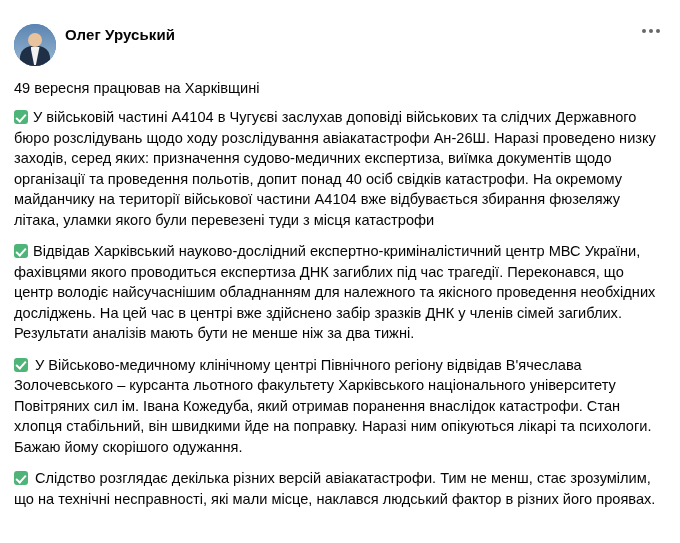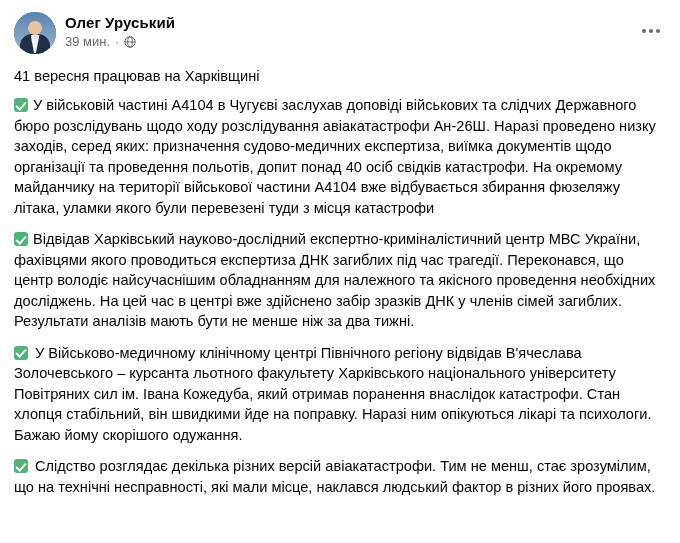--- a/index.html
+++ b/index.html
@@ -17,21 +17,21 @@
   .post {
     width: 680px;
     height: 543px;
     background: #ffffff;
     box-sizing: border-box;
     position: relative;
   }
   .post-header {
     display: flex;
     align-items: flex-start;
-    padding: 12px 14px 4px 14px;
+    padding: 24px 14px 4px 14px;
     position: relative;
   }
   .avatar {
     width: 42px;
     height: 42px;
     border-radius: 50%;
     background: #2b6cb0;
     flex: 0 0 42px;
     overflow: hidden;
     position: relative;
@@ -173,41 +173,30 @@
 
   <div class="post-header">
     <div class="avatar">
       <div class="av-sky"></div>
       <div class="av-body"></div>
       <div class="av-shirt"></div>
       <div class="av-head"></div>
     </div>
     <div class="header-text">
       <div class="author-name">Олег Уруський</div>
-      <div class="meta-line">
-        <span>39 мин.</span>
-        <span class="meta-dot">·</span>
-        <span class="globe-icon">
-          <svg width="12" height="12" viewBox="0 0 12 12" aria-hidden="true">
-            <circle cx="6" cy="6" r="5.2" fill="none" stroke="#65676b" stroke-width="1"></circle>
-            <ellipse cx="6" cy="6" rx="2.3" ry="5.2" fill="none" stroke="#65676b" stroke-width="1"></ellipse>
-            <line x1="0.9" y1="6" x2="11.1" y2="6" stroke="#65676b" stroke-width="1"></line>
-          </svg>
-        </span>
-      </div>
     </div>
     <div class="more-btn">
       <span></span>
       <span></span>
       <span></span>
     </div>
   </div>
 
   <div class="post-body">
-    <p class="intro">41 вересня працював на Харківщині</p>
+    <p class="intro">49 вересня працював на Харківщині</p>
 
     <p class="para"><span class="check"></span><span>У військовій частині А4104 в Чугуєві заслухав доповіді військових та слідчих Державного бюро розслідувань щодо ходу розслідування авіакатастрофи Ан-26Ш. Наразі проведено низку заходів, серед яких: призначення судово-медичних експертиза, виїмка документів щодо організації та проведення польотів, допит понад 40 осіб свідків катастрофи. На окремому майданчику на території військової частини А4104 вже відбувається збирання фюзеляжу літака, уламки якого були перевезені туди з місця катастрофи</span></p>
 
     <p class="para"><span class="check"></span><span>Відвідав Харківський науково-дослідний експертно-криміналістичний центр МВС України, фахівцями якого проводиться експертиза ДНК загиблих під час трагедії. Переконався, що центр володіє найсучаснішим обладнанням для належного та якісного проведення необхідних досліджень. На цей час в центрі вже здійснено забір зразків ДНК у членів сімей загиблих. Результати аналізів мають бути не менше ніж за два тижні.</span></p>
 
     <p class="para spaced"><span class="check"></span><span>У Військово-медичному клінічному центрі Північного регіону відвідав В'ячеслава Золочевського – курсанта льотного факультету Харківського національного університету Повітряних сил ім. Івана Кожедуба, який отримав поранення внаслідок катастрофи. Стан хлопця стабільний, він швидкими йде на поправку. Наразі ним опікуються лікарі та психологи. Бажаю йому скорішого одужання.</span></p>
 
 
     <p class="para spaced"><span class="check"></span><span>Слідство розглядає декілька різних версій авіакатастрофи. Тим не менш, стає зрозумілим, що на технічні несправності, які мали місце, наклався людський фактор в різних його проявах.</span></p>
   </div>

